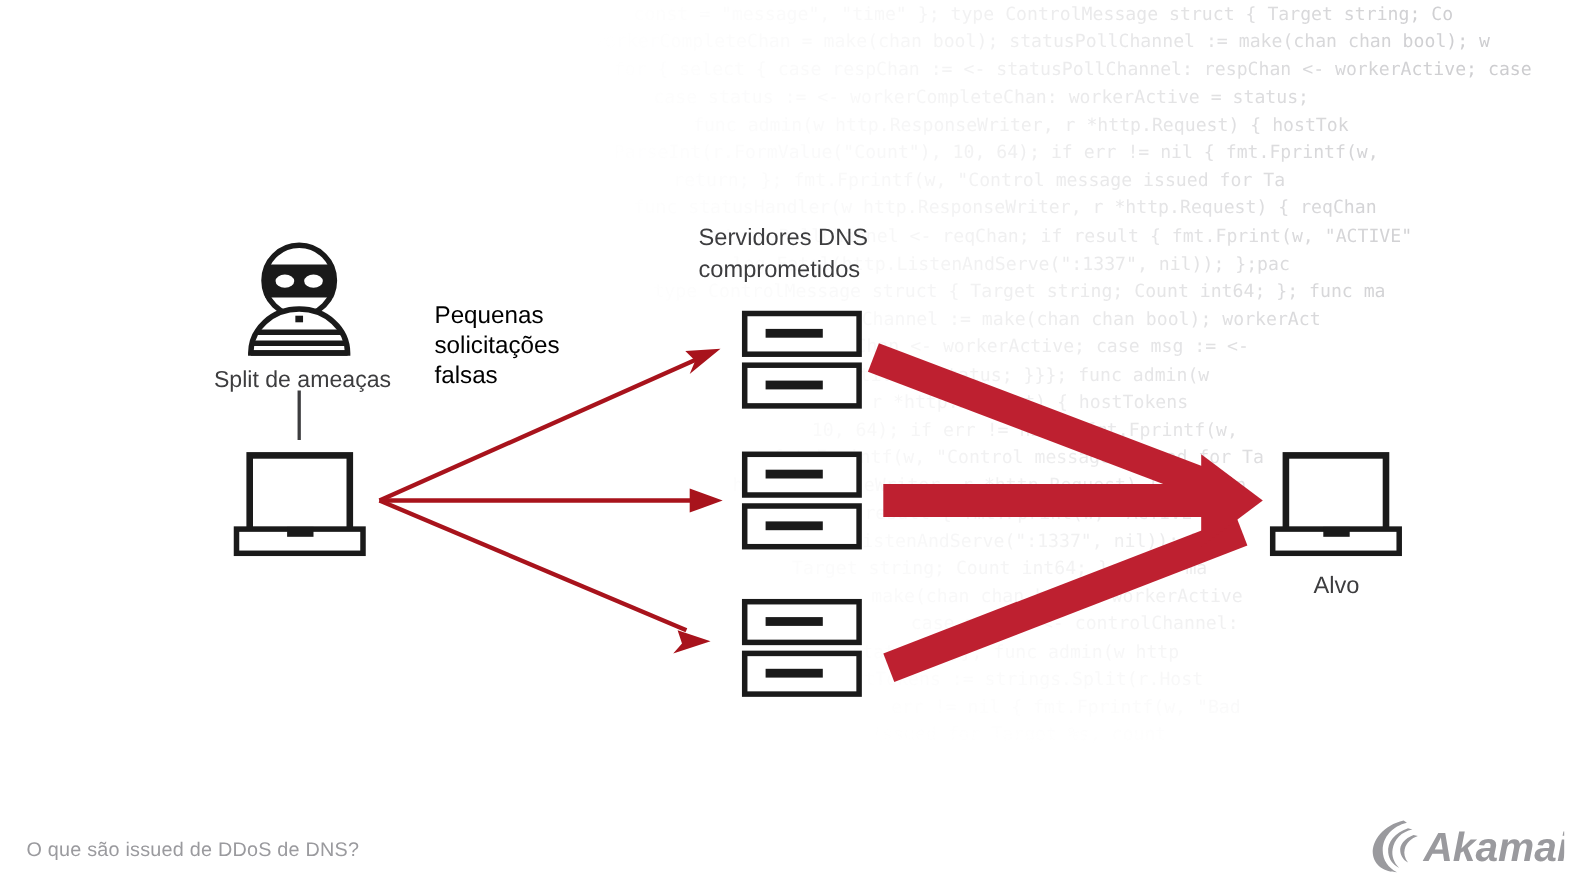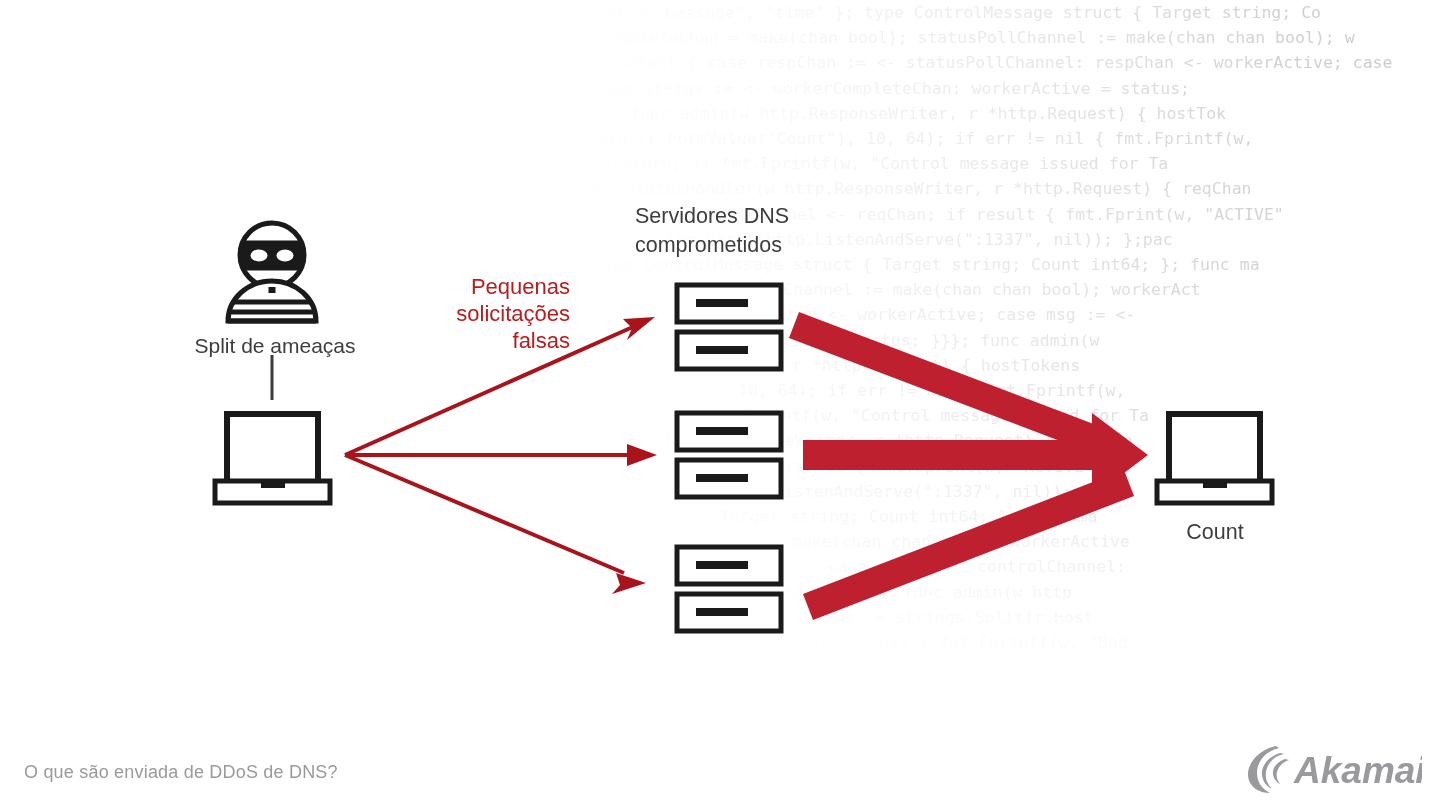--- a/index.html
+++ b/index.html
@@ -56,25 +56,25 @@
     position: absolute;
     white-space: pre-line;
   }
   .lbl-dark {
     color: #3d3d3f;
     font-size: 21px;
     line-height: 28px;
     font-weight: 400;
   }
   .lbl-red {
-    color: #b91c1c;
+    color: #000000;
     font-size: 22px;
     line-height: 27px;
     font-weight: 400;
-    text-align: right;
+    text-align: left;
   }
   #label-threat-actor {
     left: 150px; top: 332px;
     width: 250px;
     text-align: center;
   }
   #label-dns-servers {
     left: 635px; top: 202px;
     width: 240px;
     text-align: left;
@@ -221,28 +221,28 @@
 
       <polygon points="1148,455 1092,413 1092,497"></polygon>
     </g>
   </svg>
 
   <div class="lbl lbl-dark" id="label-threat-actor">Split de ameaças</div>
 
   <div class="lbl lbl-dark" id="label-dns-servers">Servidores DNS
 comprometidos</div>
 
-  <div class="lbl lbl-dark" id="label-target">Count</div>
+  <div class="lbl lbl-dark" id="label-target">Alvo</div>
 
   <div class="lbl lbl-red" id="label-small-requests">Pequenas
 solicitações
 falsas</div>
 
 
-  <div id="footer-caption">O que são enviada de DDoS de DNS?</div>
+  <div id="footer-caption">O que são issued de DDoS de DNS?</div>
 
   <svg id="akamai-logo" viewBox="0 0 176 54">
 
     <g fill="#9a9a9e">
       <path d="M30 4 C12 8 1 22 2 34 C3 45 13 51 24 51 C16 47 11 40 11 31 C11 19 20 9 33 6 Z"></path>
       <path d="M34 11 C22 15 15 24 16 33 C16.6 39 20 44 26 47 C21 42 19 36 20 30 C21.5 21 28 14 38 12 Z"></path>
       <path d="M39 17 C31 20 26 26 27 32 C27.5 36 30 40 34 42 C31 38 30 34 31 30 C32.5 24 37 20 43 18 Z"></path>
     </g>
 
     <text x="48" y="41" font-family="'Liberation Sans', sans-serif" font-size="37" font-weight="bold" font-style="italic" fill="#9a9a9e">Akamai</text>

